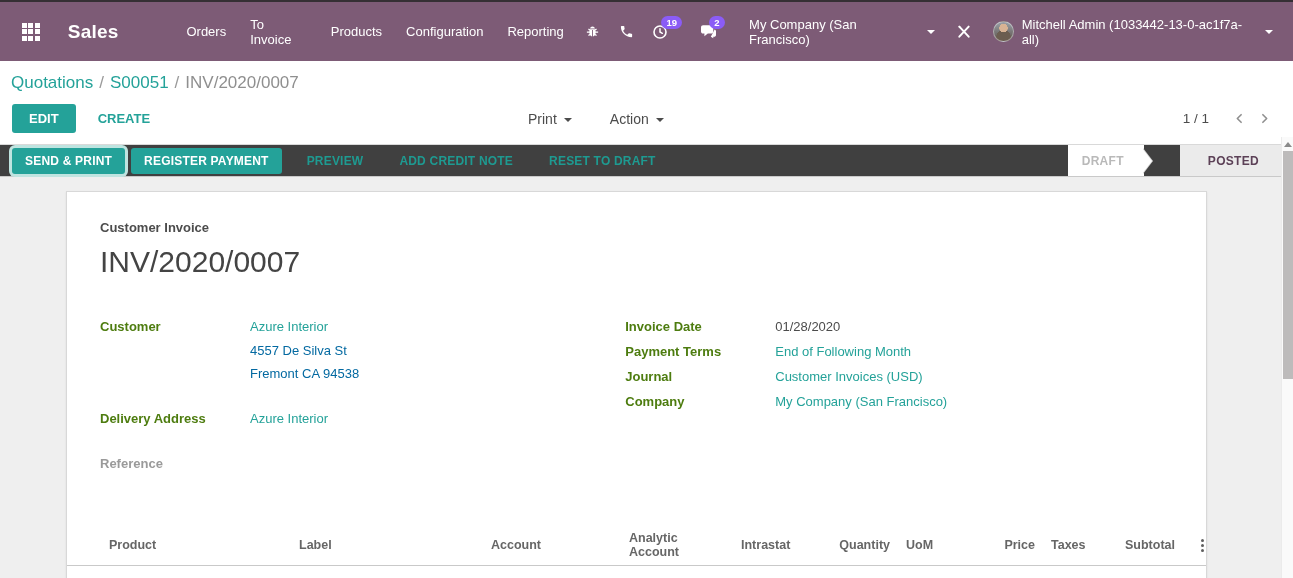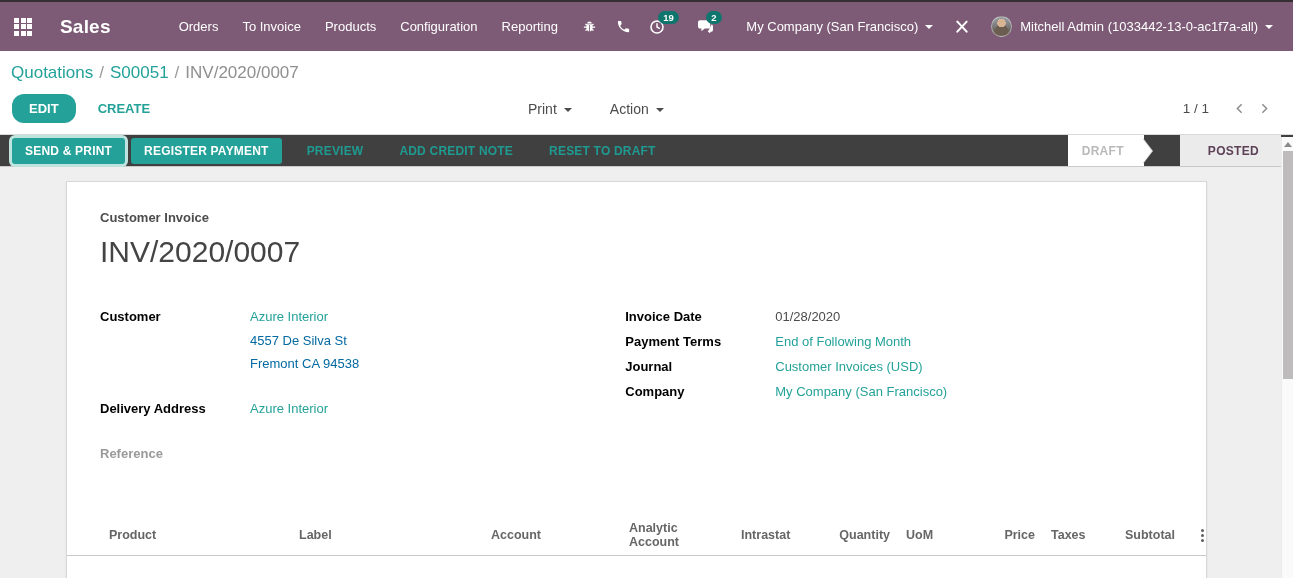--- a/index.html
+++ b/index.html
@@ -2,49 +2,49 @@
 <html><head>
 <meta charset="utf-8">
 <style>
   * { margin:0; padding:0; box-sizing:border-box; }
   html,body { width:1293px; height:578px; overflow:hidden;
     font-family:"Liberation Sans", sans-serif; background:#fff; color:#4c4c4c; }
 
   .window-edge { height:2px; background:#352f34; }
 
   
-  .topbar { height:49px; background:#7d5b76; display:flex; align-items:center; color:#fff; }
+  .topbar { height:59px; background:#7d5b76; display:flex; align-items:center; color:#fff;padding-left:8px; }
   .apps-btn { width:46px; height:49px; display:flex; align-items:center; justify-content:center; cursor:pointer; }
   .grid-icon { display:grid; grid-template-columns:repeat(3,5px); grid-template-rows:repeat(3,5px); gap:1.5px; }
   .grid-icon span { background:#fff; width:5px; height:5px; }
   .brand { font-size:19px; font-weight:bold; margin:0 14px 0 14px; letter-spacing:.2px; }
   .topmenu { display:flex; align-items:center; margin-left:42px; }
   .topmenu .menu-item { font-size:13px; padding:0 12px; height:49px; display:flex; align-items:center; cursor:pointer; }
   .top-right { margin-left:auto; display:flex; align-items:center; }
   .icon-btn { position:relative; width:34px; height:49px; display:flex; align-items:center; justify-content:center; cursor:pointer; }
   .icon-btn svg { display:block; }
-  .badge { position:absolute; top:9px; left:18px; background:#0f766e; color:#fff; font-size:9.5px;
+  .badge { position:absolute; top:9px; left:18px; background:#8b5cf6; color:#fff; font-size:9.5px;
     font-weight:bold; border-radius:9px; padding:1.5px 5px; line-height:1; }
   .caret-down { width:0; height:0; border-left:4px solid transparent; border-right:4px solid transparent;
     border-top:4px solid #fff; display:inline-block; margin-left:7px; }
   .company-switch, .user-menu { display:flex; align-items:center; font-size:13px; padding:0 12px; height:49px; cursor:pointer; }
   .avatar { width:21px; height:21px; border-radius:50%; margin-right:8px; border:1px solid rgba(255,255,255,.4);
     background:
       radial-gradient(circle at 50% 32%, #d8b394 0 26%, rgba(0,0,0,0) 27%),
       radial-gradient(circle at 50% 78%, #6b5d50 0 40%, rgba(0,0,0,0) 41%),
       linear-gradient(#9aa1a8, #5a5049); }
 
   
   .control-panel { background:#fff; padding:0 0 0 0; }
   .breadcrumb { font-size:17px; padding:12px 0 2px 11px; }
   .breadcrumb a { color:#24a299; text-decoration:none; cursor:pointer; }
   .breadcrumb .sep { color:#9a9a9a; padding:0 6px; }
   .breadcrumb .current { color:#8f8f8f; }
   .control-row { position:relative; display:flex; align-items:center; padding:9px 16px 11px 12px; }
-  .btn { font-size:13px; border:none; border-radius:12px; cursor:pointer; font-family:inherit; }
+  .btn { font-size:13px; border:none; border-radius:3px; cursor:pointer; font-family:inherit; }
   .btn-primary { background:#24a299; color:#fff; padding:7px 17px; font-weight:bold; }
   .btn-flat { background:transparent; color:#24a299; padding:7px 14px; font-weight:bold; }
   .center-group { position:absolute; left:516px; display:flex; align-items:center; }
   .dd-btn { display:flex; align-items:center; font-size:14px; color:#4c4c4c; background:none; border:none;
     padding:6px 12px; cursor:pointer; font-family:inherit; }
   .dd-btn .caret-dark { width:0; height:0; border-left:4px solid transparent; border-right:4px solid transparent;
     border-top:4px solid #4c4c4c; margin-left:7px; margin-top:2px; }
   .pager { margin-left:auto; display:flex; align-items:center; font-size:13.5px; color:#4c4c4c; }
   .pager-count { margin-right:18px; }
   .pager-arrow { background:none; border:none; cursor:pointer; padding:2px 6px; color:#8f8f8f; }
@@ -72,21 +72,21 @@
   .content { flex:1; background:#efefef; overflow:hidden; position:relative; height:410px; }
   .sheet { width:1141px; margin:14px 0 0 66px; background:#fff; border:1px solid #d8d8d8;
     box-shadow:0 1px 2px rgba(0,0,0,.08); min-height:400px; padding-top:28px; }
   .sheet-pad { padding:0 33px; }
   .doc-type { font-size:13px; font-weight:bold; color:#4c4c4c; margin-bottom:10px; }
   .doc-title { font-size:30px; color:#444; font-weight:400; margin-bottom:38px; }
   .field-groups { display:flex; }
   .fg-left { width:537px; }
   .fg-right { width:560px; }
   .frow { display:flex; font-size:13px; line-height:19px; margin-bottom:5px; }
-  .flabel { width:150px; font-weight:bold; color:#000000; flex:none; }
+  .flabel { width:150px; font-weight:bold; color:#4d7c0f; flex:none; }
   .flabel.muted { color:#9a9a9a; }
   .fvalue { color:#4c4c4c; }
   .fvalue a { color:#24a299; text-decoration:none; cursor:pointer; }
   .addr { margin-left:150px; font-size:13px; line-height:19px; color:#0369a1; margin-bottom:4px; }
   .frow.gap { margin-top:26px; }
   .frow.r { margin-bottom:6px; }
 
   
   .notebook { margin-top:46px; }
   .tabs { display:flex; padding-left:31px; border-bottom:1px solid #d8d8d8; }

